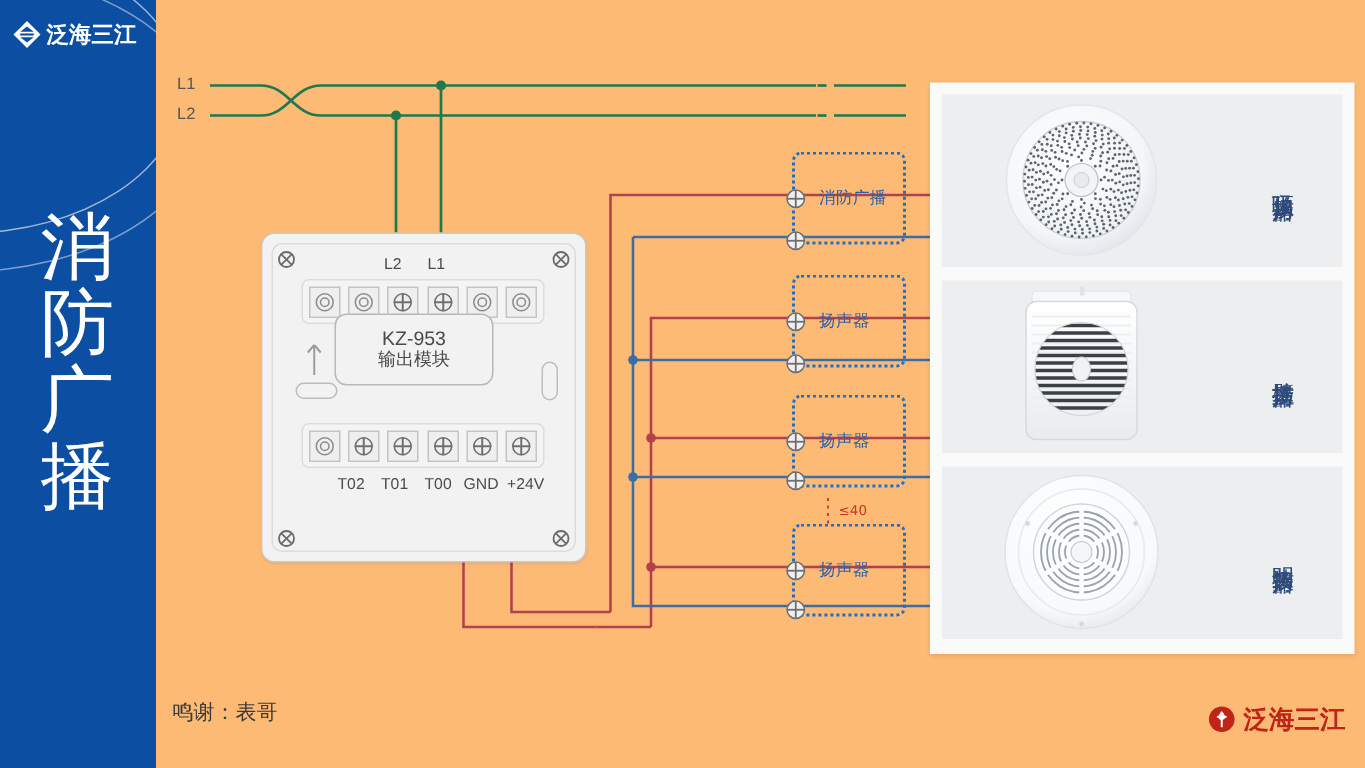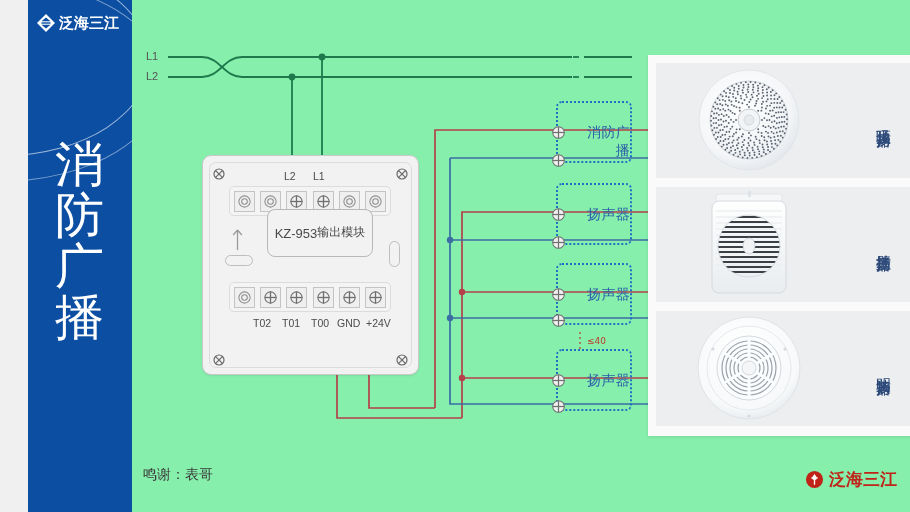--- a/index.html
+++ b/index.html
@@ -2,21 +2,21 @@
 <html><head>
 <meta charset="utf-8">
 <style>
   html,body{margin:0;padding:0;}
   body{
     width:910px;height:512px;overflow:hidden;
     background:#f0f0f0;
     font-family:"Liberation Sans","DejaVu Sans",sans-serif;
     position:relative;
   }
-  .root{position:absolute;inset:0;background:#86efac;margin-left:28px;}
+  .root{position:absolute;inset:0;background:#fdba74;}
 
   
   .sidebar{
     position:absolute;left:0;top:0;width:104px;height:512px;
     background:#0b4ea2;overflow:hidden;
   }
   .sb-logo{position:absolute;left:8px;top:10px;width:96px;height:26px;display:flex;align-items:center;}
   .sb-diamond{width:20px;height:20px;position:relative;flex:0 0 auto;margin-right:3px;}
   .sb-diamond svg{display:block;}
   .sb-logo-text{
@@ -53,37 +53,37 @@
   .screw{position:absolute;width:12px;height:12px;}
   .tblock{
     position:absolute;border:1px solid #dcdcdc;border-radius:5px;
     background:#f4f4f4;display:flex;align-items:center;justify-content:space-between;
     padding:0 4px;box-sizing:border-box;
   }
   .term{width:21px;height:21px;border:1px solid #c4c4c4;background:#efefef;
         display:flex;align-items:center;justify-content:center;box-sizing:border-box;}
   .tlabel{position:absolute;font-size:10.5px;color:#4b4b4b;white-space:nowrap;}
   .chip{
-    position:absolute;left:64px;top:53px;width:104px;height:46px;
+    position:absolute;left:48px;top:53px;width:104px;height:46px;
     border:1.4px solid #b8b8b8;border-radius:8px;background:#f2f2f2;
-    display:flex;flex-direction:row;align-items:center;justify-content:center;
+    display:flex;flex-direction:column;align-items:center;justify-content:center;
     color:#4a4a4a;
   }
   .chip .c1{font-size:13px;line-height:15px;}
   .chip .c2{font-size:12px;line-height:15px;font-family:Liberation Mono, monospace;}
   .pill{position:absolute;border:1.3px solid #bdbdbd;border-radius:9px;background:#f2f2f2;}
 
   
   .spk{
     position:absolute;width:72px;height:58px;
     border:2px dotted #1f6fc4;border-radius:6px;background:transparent;
   }
   .spk .lbl{
-    position:absolute;left:16px;right:0;top:21px;text-align:right;
-    font-size:14px;color:#2b5fa8;letter-spacing:.3px;
+    position:absolute;left:16px;right:0;top:21px;text-align:left;
+    font-size:11px;color:#2b5fa8;letter-spacing:.3px;
     font-family:"DejaVu Sans","Liberation Sans",sans-serif;
   }
   .spkterm{position:absolute;width:15px;height:15px;}
 
   .lim{
     position:absolute;font-size:9px;color:#c0392b;white-space:nowrap;
     font-family:"DejaVu Sans","Liberation Sans",sans-serif;
   }
 
   

